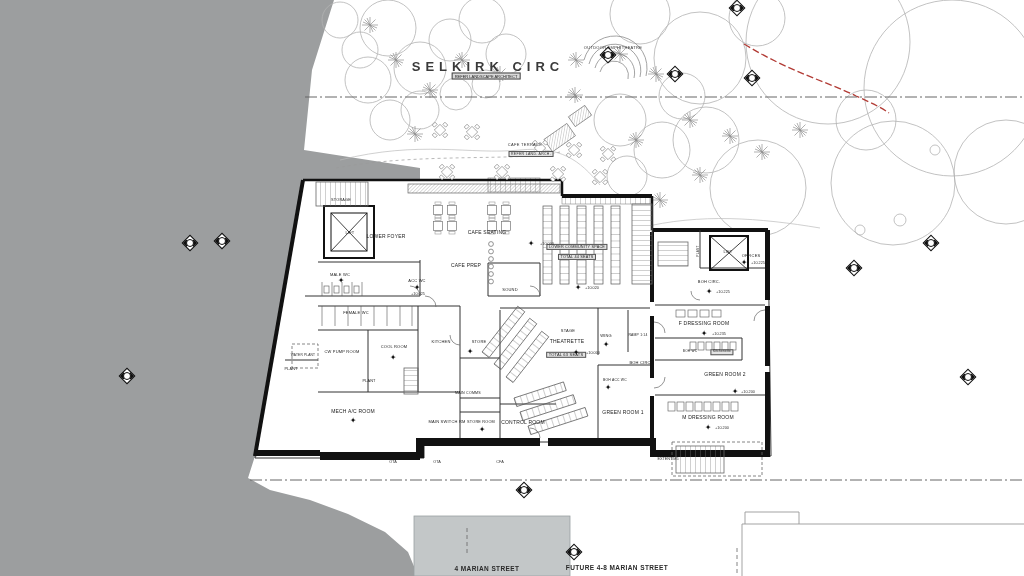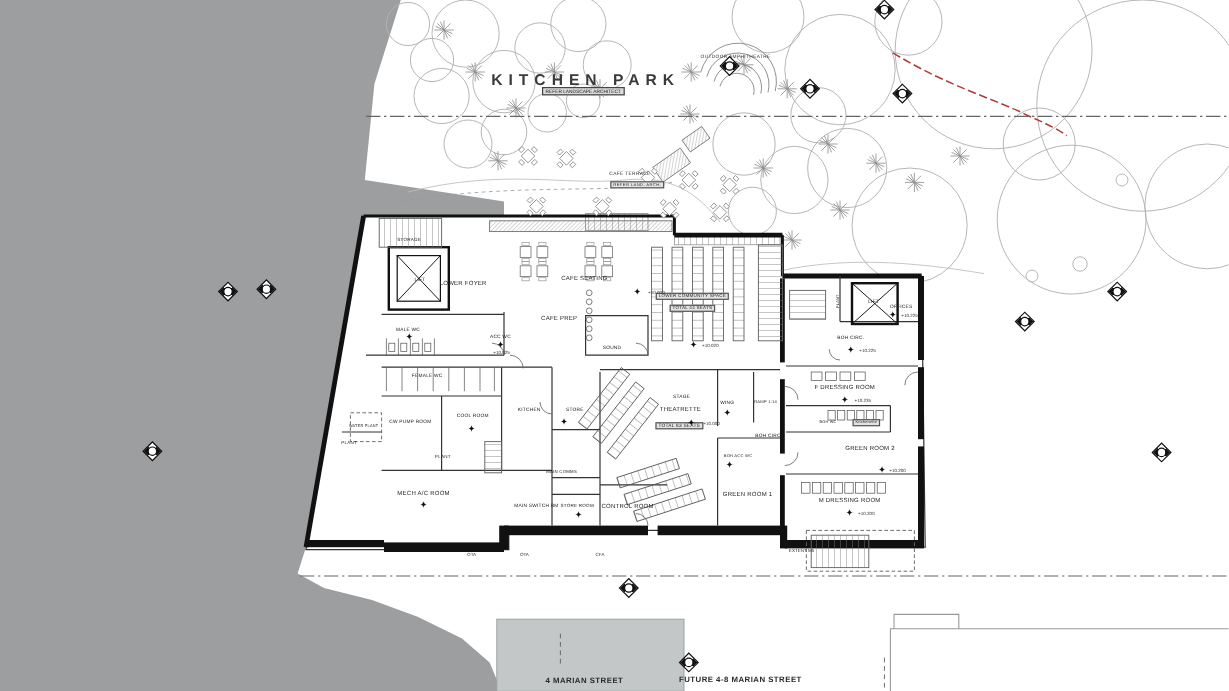--- a/index.html
+++ b/index.html
@@ -337,21 +337,21 @@
         <use href="#dtbl" x="574" y="150"></use>
     <use href="#dtbl" x="608" y="154"></use>
         <use href="#dtbl" x="447" y="172"></use>
     <use href="#dtbl" x="502" y="172"></use>
         <use href="#dtbl" x="558" y="174"></use>
     <use href="#dtbl" x="600" y="177"></use>
   </g>
 </svg>
 
 <div id="label-layer">
-  <div class="site-title">KITCHEN PARK</div>
+  <div class="site-title">SELKIRK CIRC</div>
   <div class="site-sub">REFER LANDSCAPE ARCHITECT</div>
   <div class="park-label" style="left:613px;top:47px;">OUTDOOR AMPHITHEATRE</div>
   <div class="park-label" style="left:525px;top:144px;">CAFE TERRACE</div>
   <div class="park-label boxed" style="left:531px;top:154px;font-size:3.5px;">REFER LAND. ARCH.</div>
   <div class="street-label" style="left:487px;top:568px;">4 MARIAN STREET</div>
   <div class="street-label" style="left:617px;top:567px;">FUTURE 4-8 MARIAN STREET</div>
 <div class="rlabel" style="font-size: 3.8px; left: 341px; top: 200px;">STORAGE</div>
       <div class="rlabel" style="font-size: 4px; left: 350px; top: 233px;">LIFT</div>
       <div class="rlabel" style="left: 386px; top: 237px;">LOWER FOYER</div>
       <div class="rlabel" style="left: 487px; top: 233px;">CAFE SEATING</div>

